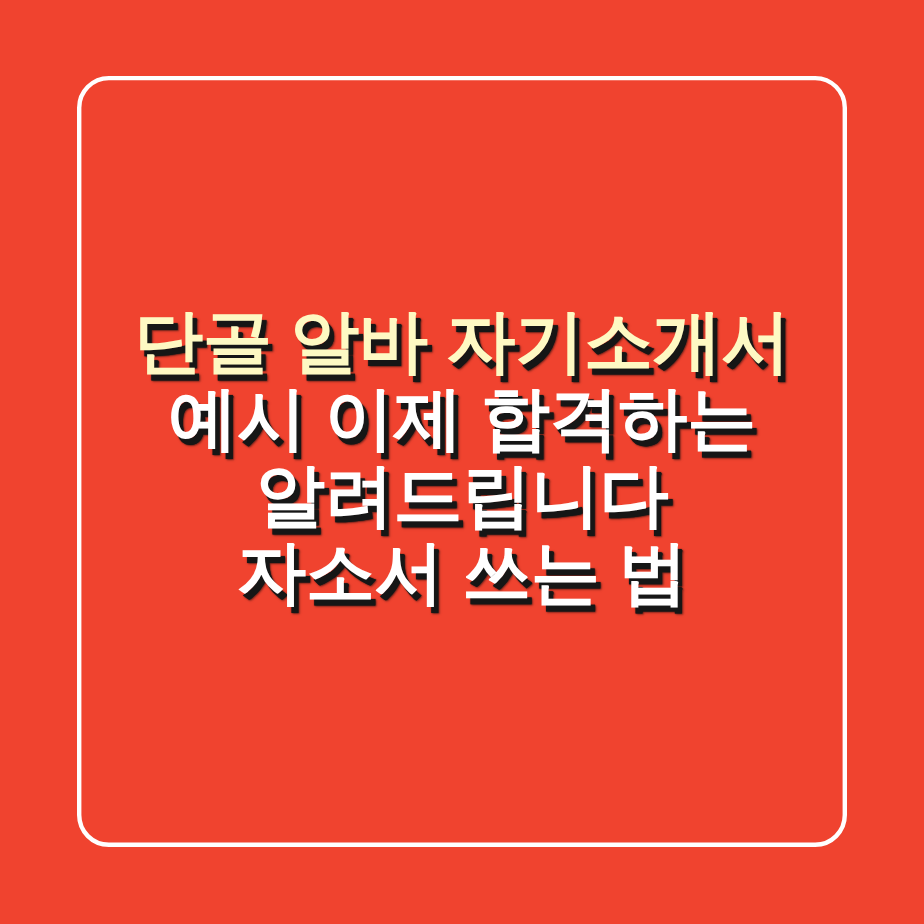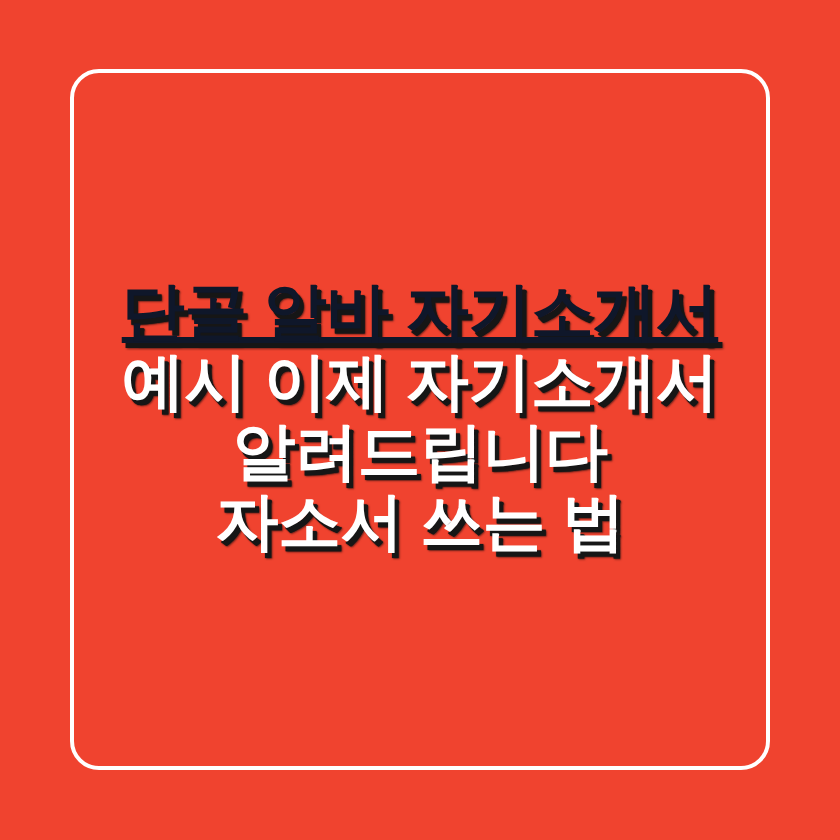--- a/index.html
+++ b/index.html
@@ -69,20 +69,20 @@
 </style>
 </head>
 <body>
 
 <div id="poster" style="background: rgb(240, 67, 47);">
 
   <div id="frame" style="border: 4px solid rgb(255, 255, 255); border-radius: 29px; inset: 69px 70px 70px;"></div>
 
   <div id="headline" style="text-align: center;">
     <div id="headline-inner">
-      <span class="hl-line" style="color: #0f172a; text-shadow: rgb(22, 22, 22) 4px 5px 0px, rgb(22, 22, 22) 4px 5px 1px, rgba(10, 10, 10, 0.55) 5px 6px 2px; text-decoration: underline;">단골 알바 자기소개서</span>
-      <span class="hl-line" style="color: rgb(255, 255, 255); text-shadow: rgb(22, 22, 22) 4px 5px 0px, rgb(22, 22, 22) 4px 5px 1px, rgba(10, 10, 10, 0.55) 5px 6px 2px;">예시 이제 자기소개서</span>
+      <span class="hl-line" style="color: #fef9c3; text-shadow: rgb(22, 22, 22) 4px 5px 0px, rgb(22, 22, 22) 4px 5px 1px, rgba(10, 10, 10, 0.55) 5px 6px 2px;">단골 알바 자기소개서</span>
+      <span class="hl-line" style="color: rgb(255, 255, 255); text-shadow: rgb(22, 22, 22) 4px 5px 0px, rgb(22, 22, 22) 4px 5px 1px, rgba(10, 10, 10, 0.55) 5px 6px 2px;">예시 이제 합격하는</span>
       <span class="hl-line" style="color: rgb(255, 255, 255); text-shadow: rgb(22, 22, 22) 4px 5px 0px, rgb(22, 22, 22) 4px 5px 1px, rgba(10, 10, 10, 0.55) 5px 6px 2px;">알려드립니다</span>
       <span class="hl-line" style="color: rgb(255, 255, 255); text-shadow: rgb(22, 22, 22) 4px 5px 0px, rgb(22, 22, 22) 4px 5px 1px, rgba(10, 10, 10, 0.55) 5px 6px 2px;">자소서 쓰는 법</span>
     </div>
   </div>
 
 </div>
 
 </body></html>

